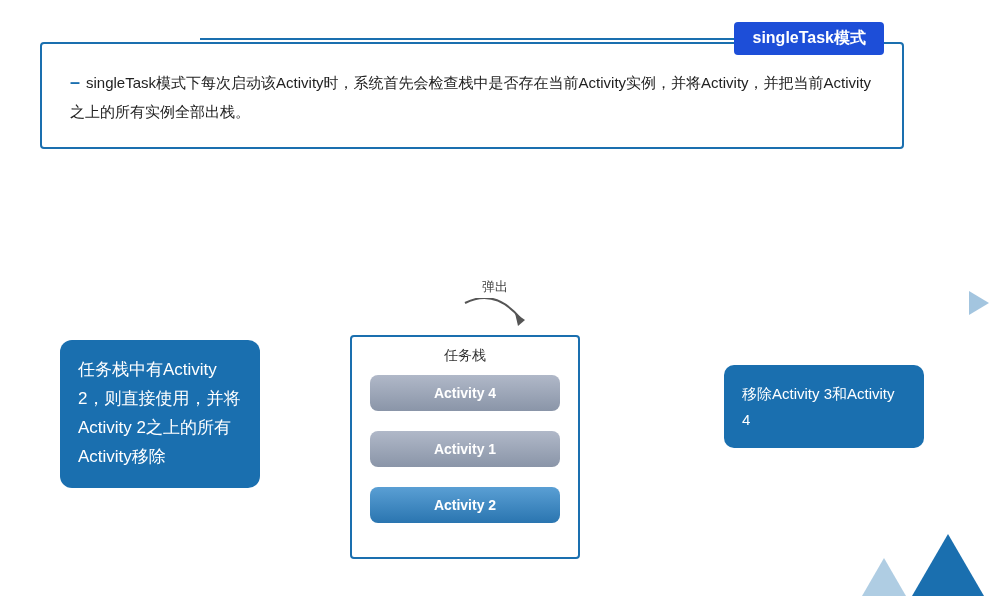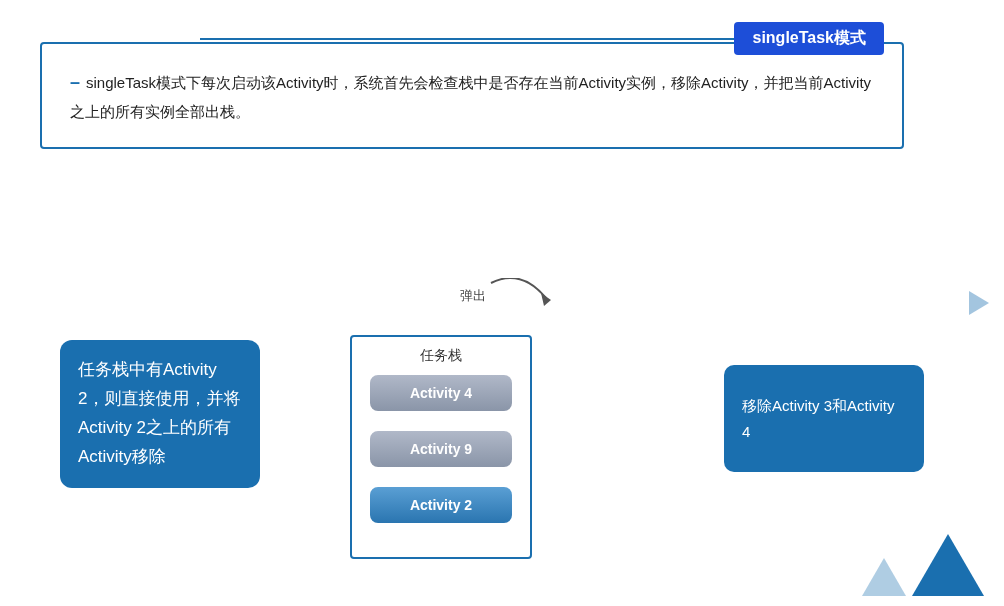--- a/index.html
+++ b/index.html
@@ -48,20 +48,21 @@
       margin-right: 6px;
       font-size: 18px;
     }
 
     
     .arrow-area {
       position: absolute;
       top: 278px;
       left: 460px;
       display: flex;
+      flex-direction: column;
       align-items: center;
       font-size: 13px;
       color: #333;
     }
     .arrow-label {
       font-size: 13px;
       color: #444;
       margin-bottom: 2px;
     }
     .arrow-svg {
@@ -81,21 +82,21 @@
       color: #fff;
       font-size: 17px;
       line-height: 1.7;
     }
 
     
     .task-stack-box {
       position: absolute;
       top: 335px;
       left: 350px;
-      width: 182px;
+      width: 230px;
       border: 2px solid #1a6faf;
       border-radius: 4px;
       background: #fff;
       padding: 10px 18px 14px 18px;
     }
     .task-stack-title {
       text-align: center;
       font-size: 14px;
       color: #333;
       margin-bottom: 10px;
@@ -122,21 +123,21 @@
     }
 
     
     .right-blue-box {
       position: absolute;
       top: 365px;
       right: 80px;
       width: 200px;
       background: #1a6faf;
       border-radius: 10px;
-      padding: 28px 18px;
+      padding: 16px 18px;
       color: #fff;
       font-size: 15px;
       line-height: 1.7;
       text-align: left;
     }
 
     
     .triangle-area {
       position: absolute;
       bottom: 10px;
@@ -168,38 +169,38 @@
   </style>
 </head>
 <body>
 
 <div class="title-badge">singleTask模式</div>
 
 <div style="position:absolute;top:38px;left:200px;right:120px;height:2px;background:#1a6faf;z-index:5;"></div>
 
 <div class="desc-box">
   <div class="desc-text">
-    <span class="dash">–</span><span>singleTask模式下每次启动该Activity时，系统首先会检查栈中是否存在当前Activity实例，移除Activity，并把当前Activity之上的所有实例全部出栈。</span>
+    <span class="dash">–</span><span>singleTask模式下每次启动该Activity时，系统首先会检查栈中是否存在当前Activity实例，并将Activity，并把当前Activity之上的所有实例全部出栈。</span>
   </div>
 </div>
 
 <div class="arrow-area">
   <span class="arrow-label">弹出</span>
   <svg class="arrow-svg" viewBox="0 0 70 38">
     <path d="M 5 5 Q 35 -10 60 20" stroke="#555" stroke-width="2" fill="none"></path>
     <polygon points="55,15 65,22 58,28" fill="#555"></polygon>
   </svg>
 </div>
 
 <div class="left-blue-box">任务栈中有Activity 2，则直接使用，并将Activity 2之上的所有Activity移除</div>
 
 <div class="task-stack-box">
   <div class="task-stack-title">任务栈</div>
   <div class="activity-btn">Activity 4</div>
-  <div class="activity-btn">Activity 9</div>
+  <div class="activity-btn">Activity 1</div>
   <div class="activity-btn activity2">Activity 2</div>
 </div>
 
 <div class="right-blue-box">移除Activity 3和Activity 4</div>
 
 <div class="right-indicator">
   <div class="tri-right"></div>
 </div>
 
 <div class="triangle-area">

